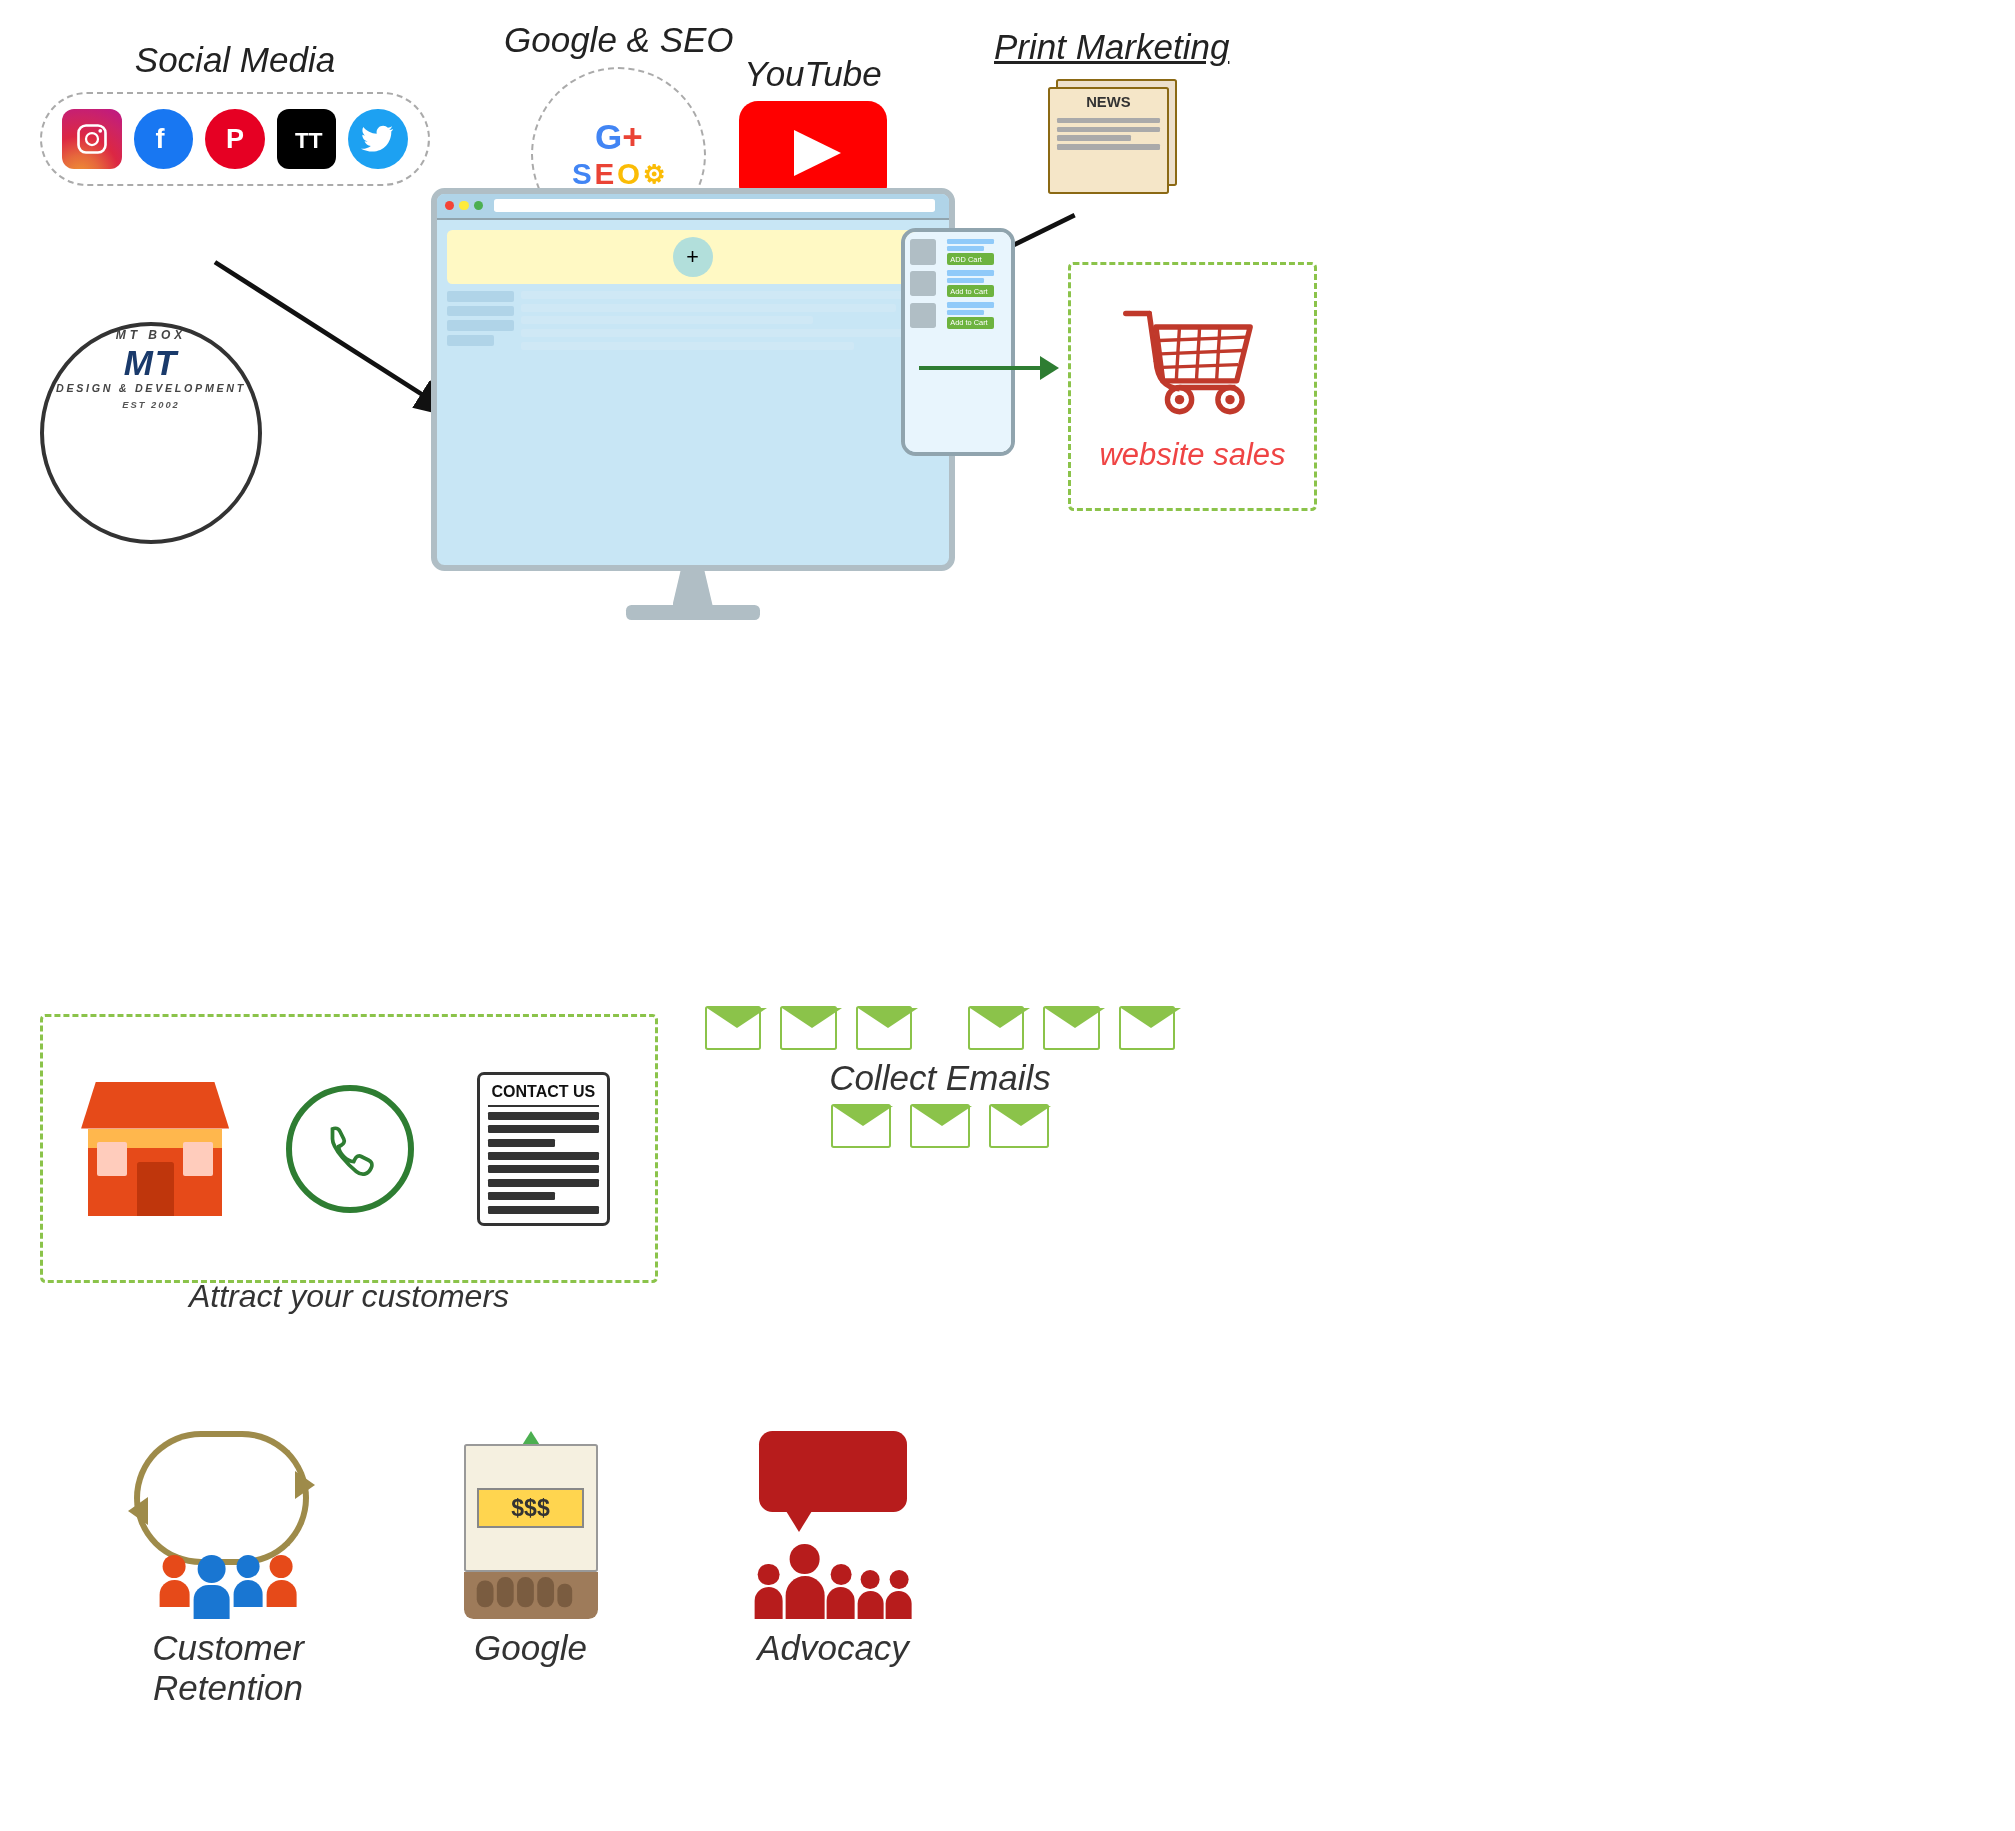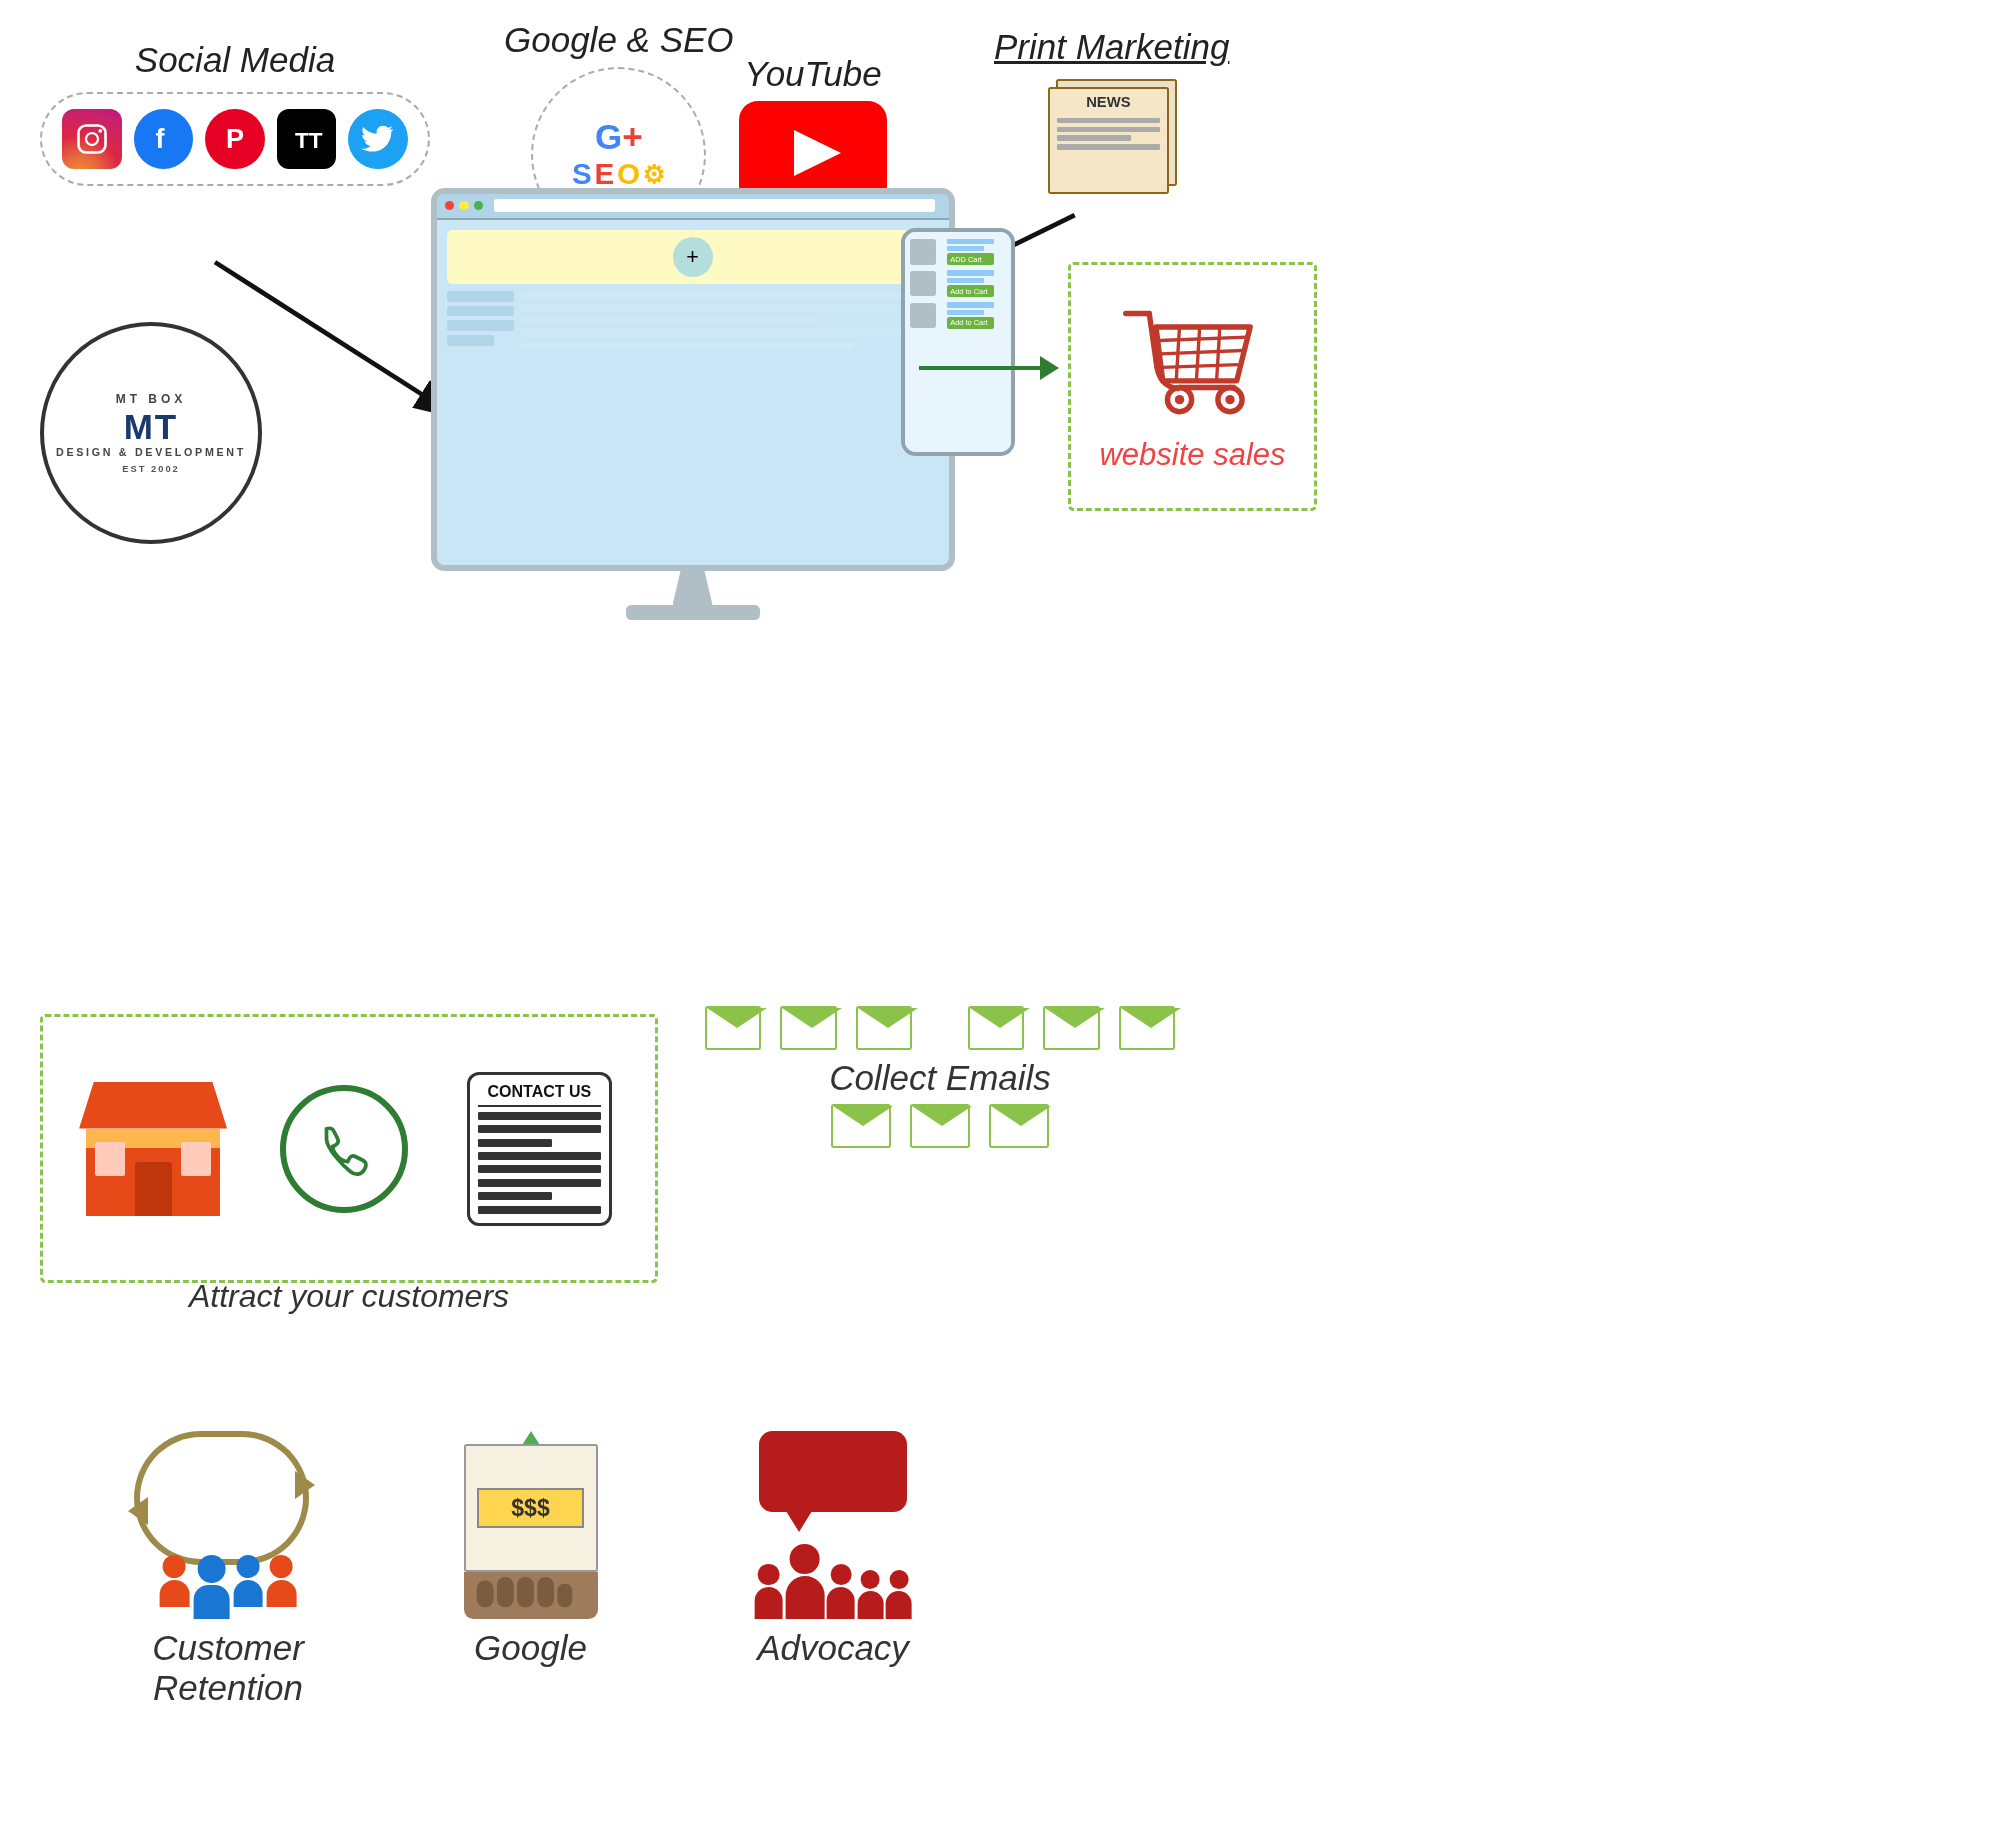--- a/index.html
+++ b/index.html
@@ -174,24 +174,25 @@
       left: 40px;
       width: 222px;
       height: 222px;
     }
     .mt-logo-circle {
       width: 222px;
       height: 222px;
       border-radius: 50%;
       border: 4px solid #333;
       display: flex;
-      align-items: center;
+      align-items: flex-start;
       justify-content: center;
       position: relative;
       background: white;
+      font-style: italic;
     }
     .mt-logo-inner {
       text-align: center;
       font-size: 14.8px;
       font-weight: bold;
       color: #333;
       letter-spacing: 2px;
       line-height: 1.6;
     }
     .mt-logo-sub { font-size: 10.7px; letter-spacing: 2.7px; color: #444; }
@@ -494,25 +495,25 @@
       display: flex;
       align-items: center;
       justify-content: center;
       background: white;
       font-size: 74px;
       color: #2e7d32;
     }
 
     
     .contact-form-icon {
-      width: 145px;
+      width: 133px;
       height: 154px;
       background: white;
       border: 3.4px solid #333;
-      border-radius: 12px;
+      border-radius: 7px;
       padding: 8px;
       display: flex;
       flex-direction: column;
       gap: 5.4px;
     }
     .contact-title-bar {
       font-size: 16px;
       font-weight: bold;
       color: #111;
       text-align: center;

